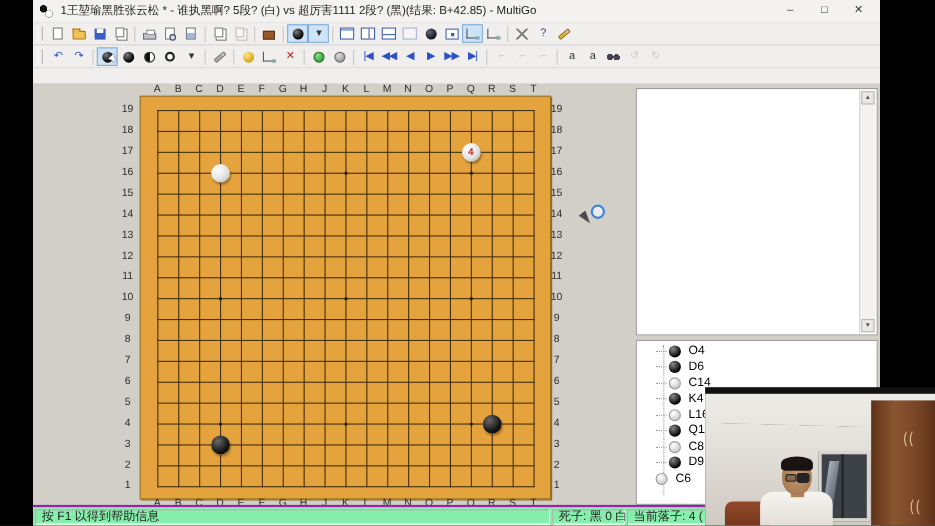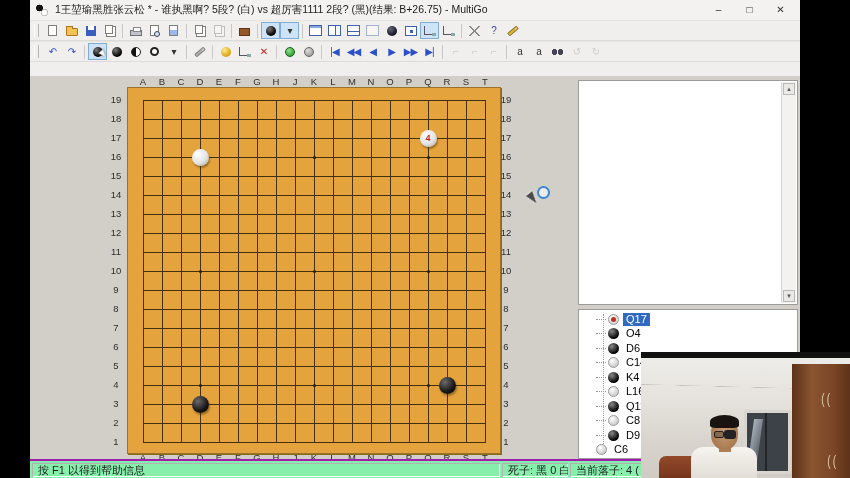--- a/index.html
+++ b/index.html
@@ -140,21 +140,21 @@
      background:linear-gradient(#93492a,#6e3118);}
 </style>
 </head>
 <body>
 
 <div class="stage">
   <div class="win">
 
     <div class="titlebar">
       <div class="appicon"></div>
-      <div class="title-text">1王堃瑜黑胜张云松 * - 谁执黑啊? 5段? (白) vs 超厉害1111 2段? (黑)(结果: B+26.75) - MultiGo</div>
+      <div class="title-text">1王堃瑜黑胜张云松 * - 谁执黑啊? 5段? (白) vs 超厉害1111 2段? (黑)(结果: B+42.85) - MultiGo</div>
       <div class="win-controls">
         <div class="wc-btn">–</div>
         <div class="wc-btn">□</div>
         <div class="wc-btn">✕</div>
       </div>
     </div>
 
 
     <div class="toolbar">
       <div class="grip"></div>
@@ -466,25 +466,20 @@
 
     <div class="right-top">
       <div class="vsb">
         <div class="vsb-btn up">▲</div>
         <div class="vsb-btn down">▼</div>
       </div>
     </div>
 
     <div class="right-bottom">
       <div class="tree" id="tree">
-          <div class="tnode sel">
-            <span class="tdash"></span>
-            <span class="ts current"></span>
-            <span class="tlabel">Q17</span>
-          </div>
           <div class="tnode">
             <span class="tdash"></span>
             <span class="ts black"></span>
             <span class="tlabel">O4</span>
           </div>
           <div class="tnode">
             <span class="tdash"></span>
             <span class="ts black"></span>
             <span class="tlabel">D6</span>
           </div>

